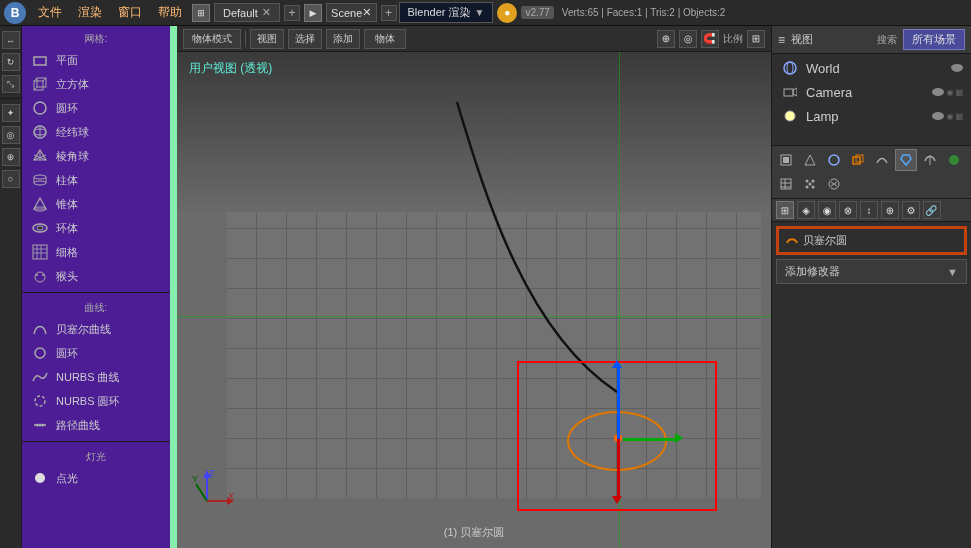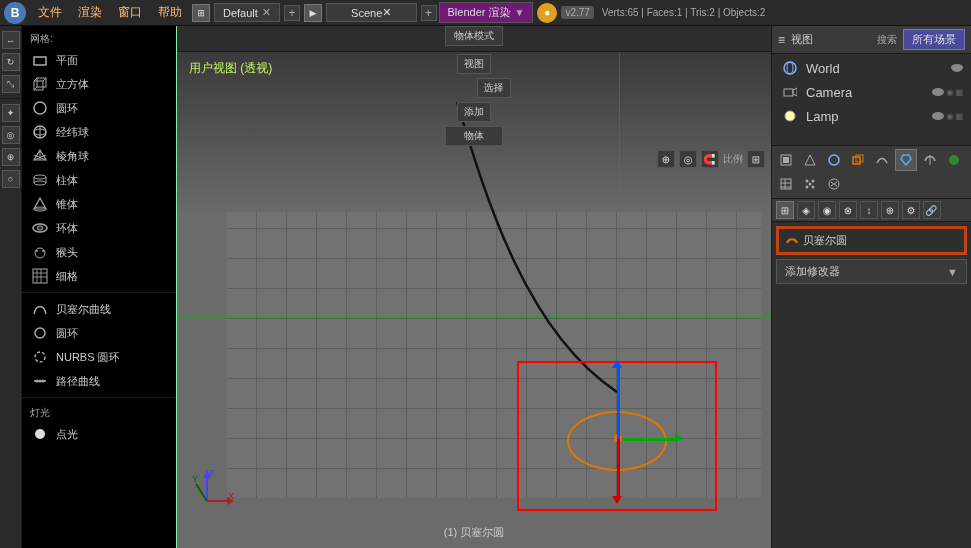--- a/index.html
+++ b/index.html
@@ -7,44 +7,44 @@
 
     
     #top-bar {
       display: flex; align-items: center; height: 26px;
       background: #2a2a2a; border-bottom: 1px solid #111;
     }
     .top-icon { width: 22px; height: 22px; background: #4a7ab5; border-radius: 50%; margin: 0 4px; display: flex; align-items: center; justify-content: center; font-size: 12px; font-weight: bold; color: white; flex-shrink: 0; }
     .menu-item { padding: 2px 8px; cursor: pointer; font-size: 12px; color: #fdba74; }
     .workspace-tab { display: flex; align-items: center; background: #3a3a3a; border: 1px solid #555; padding: 2px 8px; margin: 0 2px; font-size: 11px; cursor: pointer; }
     .workspace-tab .plus { margin-left: 4px; color: #aaa; }
-    .scene-tab { display: flex; align-items: center; background: #3a3a3a; border: 1px solid #555; padding: 2px 24px; margin: 0 2px; font-size: 11px; cursor: pointer; }
-    .blender-render { background: #701a75; border: 1px solid #555; padding: 2px 8px; font-size: 11px; cursor: pointer; display: flex; align-items: center; gap: 4px; }
+    .scene-tab { display: flex; align-items: center; background: #3a3a3a; border: 1px solid #555; padding: 2px 4px; margin: 0 2px; font-size: 11px; cursor: pointer; }
+    .blender-render { background: #0f172a; border: 1px solid #555; padding: 2px 8px; font-size: 11px; cursor: pointer; display: flex; align-items: center; gap: 4px; }
     .version-badge { background: #555; border-radius: 3px; padding: 1px 4px; font-size: 10px; color: #aaa; }
 
     
     #main-layout { display: flex; height: 522px; }
 
     
     #left-sidebar {
-      width: 155px; background: #000000; border-right: 1px solid #86efac;
-      overflow: hidden; flex-shrink: 0;
+      width: 155px; background: #4c1d95; border-right: 7px solid #86efac;
+      overflow: hidden; flex-shrink: 0; text-align: center;
     }
     .sidebar-section { padding: 2px 0; }
     .sidebar-section-header { font-size: 10px; color: #aaa; padding: 4px 8px 2px; }
     .tool-item { display: flex; align-items: center; padding: 2px 8px; cursor: pointer; gap: 6px; }
     .tool-icon { width: 20px; height: 20px; display: flex; align-items: center; justify-content: center; flex-shrink: 0; }
     .tool-label { font-size: 11px; color: #ccc; }
     .sidebar-divider { height: 1px; background: #1a1a1a; margin: 2px 0; }
 
     
     #viewport {
       flex: 1; background: #6b6b6b; position: relative; overflow: hidden;
     }
-    .viewport-header { position: absolute; top: 8px; left: 12px; font-size: 12px; color: #bef264; z-index: 10; }
+    .viewport-header { position: absolute; top: 8px; left: 12px; font-size: 12px; color: #5eead4; z-index: 10; }
     
     .ground-plane {
       position: absolute;
       top: 180px; left: 50px; right: 10px; bottom: 50px;
       background: repeating-linear-gradient(
         0deg,
         transparent,
         transparent 29px,
         rgba(90,90,90,0.8) 29px,
         rgba(90,90,90,0.8) 30px
@@ -305,59 +305,68 @@
           <svg width="16" height="16">
               <ellipse cx="8" cy="8" rx="7" ry="4" fill="none" stroke="#aaa" stroke-width="1.5"></ellipse>
               <ellipse cx="8" cy="8" rx="3" ry="2" fill="#2e2e2e" stroke="#aaa" stroke-width="1"></ellipse>
             </svg>
         </div>
         <span class="tool-label">环体</span>
       </div>
       <div class="tool-item">
         <div class="tool-icon">
           <svg width="16" height="16">
-              <ellipse cx="8" cy="9" rx="5" ry="5" fill="none" stroke="#aaa" stroke-width="1"></ellipse>
-              <circle cx="5" cy="7" r="1" fill="#aaa"></circle>
-              <circle cx="11" cy="7" r="1" fill="#aaa"></circle>
-            </svg>
-        </div>
-        <span class="tool-label">猴头</span>
-      </div>
-      <div class="tool-item">
-        <div class="tool-icon">
-          <svg width="16" height="16">
               <rect x="1" y="1" width="14" height="14" fill="none" stroke="#aaa" stroke-width="1"></rect>
               <line x1="5" y1="1" x2="5" y2="15" stroke="#aaa" stroke-width="0.8"></line>
               <line x1="9" y1="1" x2="9" y2="15" stroke="#aaa" stroke-width="0.8"></line>
               <line x1="1" y1="5" x2="15" y2="5" stroke="#aaa" stroke-width="0.8"></line>
               <line x1="1" y1="9" x2="15" y2="9" stroke="#aaa" stroke-width="0.8"></line>
             </svg>
         </div>
         <span class="tool-label">细格</span>
       </div>
+      <div class="tool-item">
+        <div class="tool-icon">
+          <svg width="16" height="16">
+              <ellipse cx="8" cy="9" rx="5" ry="5" fill="none" stroke="#aaa" stroke-width="1"></ellipse>
+              <circle cx="5" cy="7" r="1" fill="#aaa"></circle>
+              <circle cx="11" cy="7" r="1" fill="#aaa"></circle>
+            </svg>
+        </div>
+        <span class="tool-label">猴头</span>
+      </div>
     </div>
 
     <div class="sidebar-divider"></div>
 
     <div class="sidebar-section">
+      <div class="sidebar-section-header">曲线:</div>
       <div class="tool-item">
         <div class="tool-icon">
           <svg width="16" height="16">
               <path d="M2,13 C4,3 12,3 14,13" fill="none" stroke="#aaa" stroke-width="1.5"></path>
             </svg>
         </div>
         <span class="tool-label">贝塞尔曲线</span>
       </div>
       <div class="tool-item">
         <div class="tool-icon">
           <svg width="16" height="16">
               <circle cx="8" cy="8" r="5" fill="none" stroke="#aaa" stroke-width="1.5"></circle>
             </svg>
         </div>
         <span class="tool-label">圆环</span>
+      </div>
+      <div class="tool-item">
+        <div class="tool-icon">
+          <svg width="16" height="16">
+              <path d="M1,12 Q4,4 8,8 Q12,12 15,4" fill="none" stroke="#aaa" stroke-width="1.5"></path>
+            </svg>
+        </div>
+        <span class="tool-label">NURBS 曲线</span>
       </div>
       <div class="tool-item">
         <div class="tool-icon">
           <svg width="16" height="16">
               <circle cx="8" cy="8" r="5" fill="none" stroke="#aaa" stroke-width="1.5" stroke-dasharray="3,2"></circle>
             </svg>
         </div>
         <span class="tool-label">NURBS 圆环</span>
       </div>
       <div class="tool-item">
@@ -383,27 +392,27 @@
               <circle cx="8" cy="8" r="5" fill="#ddd"></circle>
             </svg>
         </div>
         <span class="tool-label">点光</span>
       </div>
     </div>
   </div>
 
   <div id="viewport">
 
-    <div style="position:absolute;top:0;left:0;right:0;height:26px;background:#2e2e2e;border-bottom:1px solid #1a1a1a;display:flex;align-items:center;padding:0 6px;gap:4px;z-index:20;flex-direction:column;">
+    <div style="position:absolute;top:0;left:0;right:0;height:26px;background:#2e2e2e;border-bottom:1px solid #1a1a1a;display:flex;align-items:center;padding:0 6px;gap:4px;z-index:20;">
       <div style="background:#3a3a3a;border:1px solid #555;padding:2px 8px;font-size:10px;color:#ccc;cursor:pointer;">物体模式</div>
       <div style="width:1px;height:16px;background:#555;"></div>
       <div style="background:#3a3a3a;border:1px solid #555;padding:2px 6px;font-size:10px;color:#ccc;cursor:pointer;">视图</div>
-      <div style="background:#3a3a3a;border:1px solid #555;padding:2px 6px;font-size:10px;color:#ccc;cursor:pointer;margin-left:39px;">选择</div>
+      <div style="background:#3a3a3a;border:1px solid #555;padding:2px 6px;font-size:10px;color:#ccc;cursor:pointer;">选择</div>
       <div style="background:#3a3a3a;border:1px solid #555;padding:2px 6px;font-size:10px;color:#ccc;cursor:pointer;">添加</div>
-      <div style="background:#3a3a3a;border:1px solid #555;padding:2px 18px;font-size:10px;color:#ccc;cursor:pointer;">物体</div>
+      <div style="background:#3a3a3a;border:1px solid #555;padding:2px 10px;font-size:10px;color:#ccc;cursor:pointer;">物体</div>
 
       <div style="margin-left:auto;display:flex;gap:4px;align-items:center;">
         <div style="width:18px;height:18px;background:#3a3a3a;border:1px solid #555;display:flex;align-items:center;justify-content:center;font-size:10px;cursor:pointer;">⊕</div>
         <div style="width:18px;height:18px;background:#3a3a3a;border:1px solid #555;display:flex;align-items:center;justify-content:center;font-size:10px;cursor:pointer;">◎</div>
         <div style="width:18px;height:18px;background:#3a3a3a;border:1px solid #555;display:flex;align-items:center;justify-content:center;font-size:10px;cursor:pointer;">🧲</div>
         <div style="font-size:10px;color:#aaa;">比例</div>
         <div style="width:18px;height:18px;background:#3a3a3a;border:1px solid #555;display:flex;align-items:center;justify-content:center;font-size:10px;cursor:pointer;">⊞</div>
       </div>
     </div>
 

